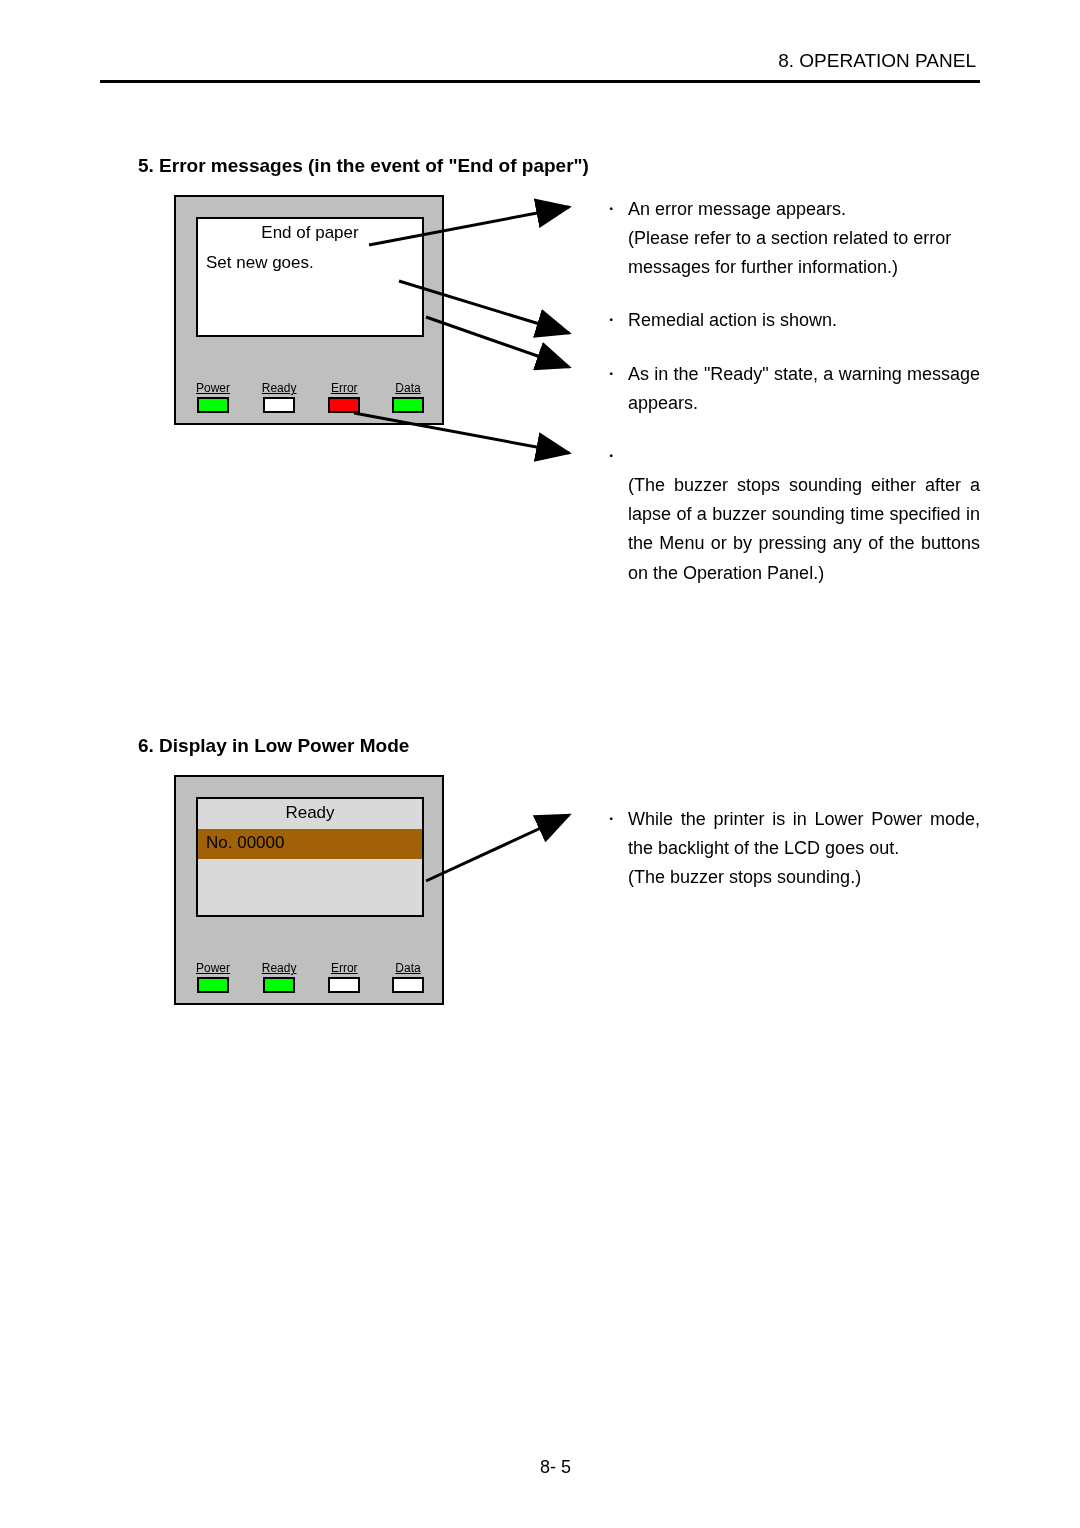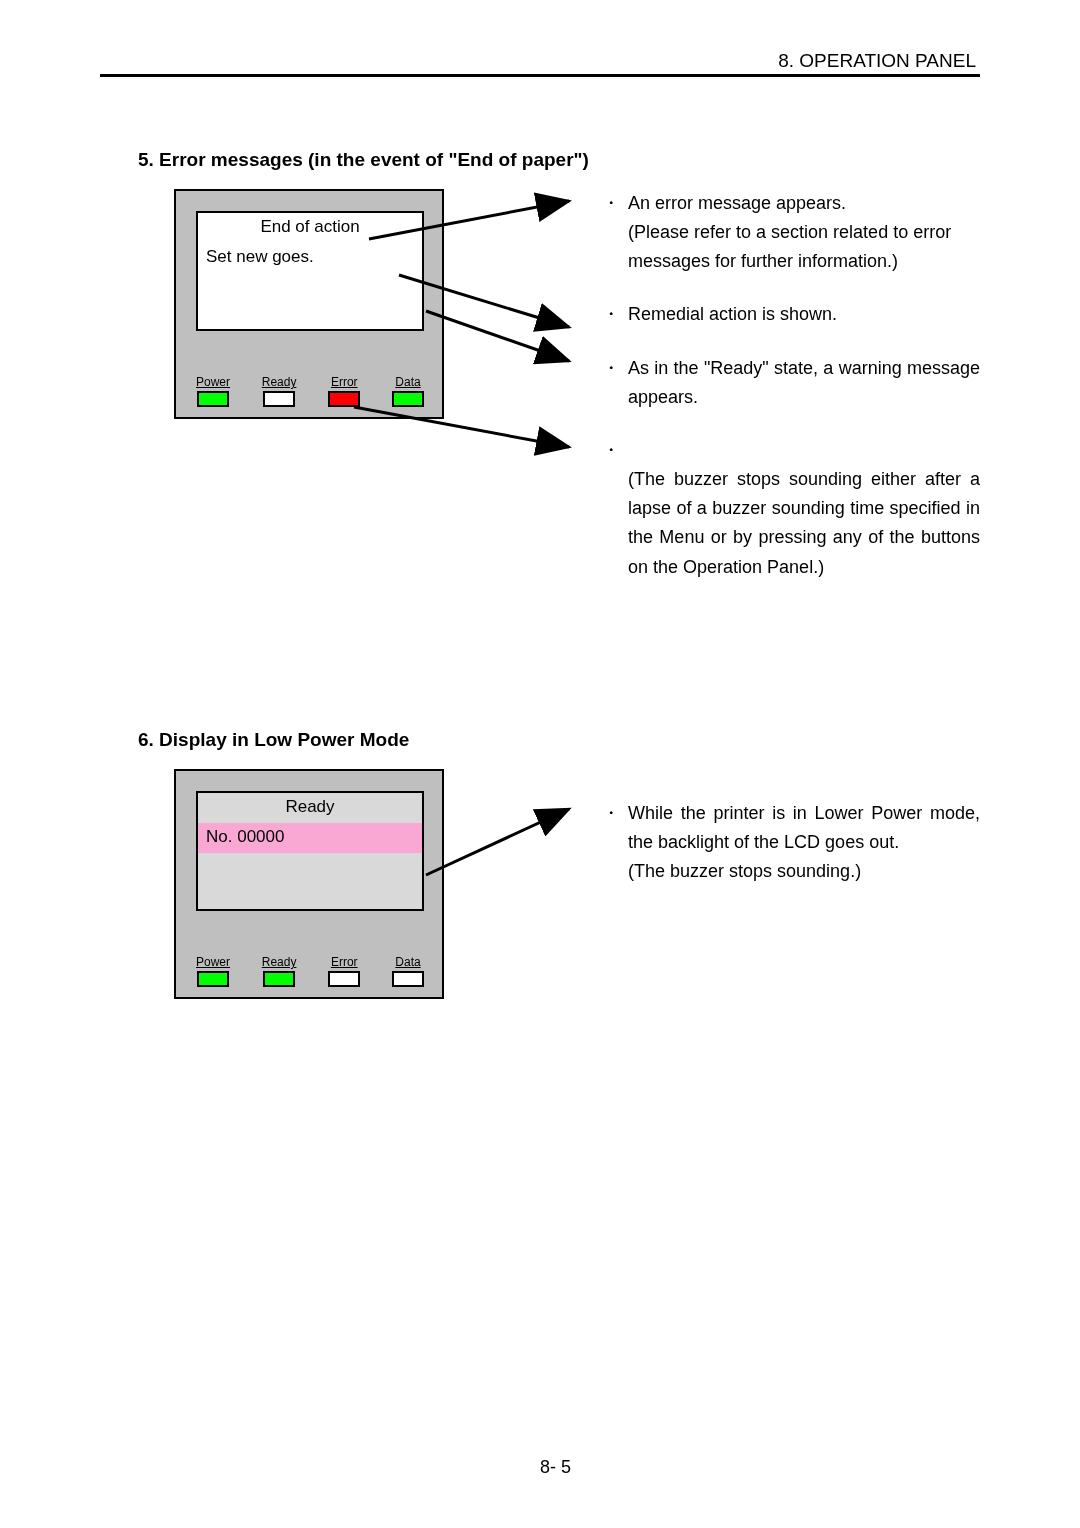--- a/index.html
+++ b/index.html
@@ -15,21 +15,21 @@
   }
   .page {
     position: relative;
     width: 1080px;
     height: 1528px;
     padding: 50px 100px 60px 100px;
   }
   .header-right {
     text-align: right;
     font-size: 19px;
-    margin-bottom: 2px;
+    margin-bottom: 8px;
     padding-right: 4px;
   }
   .hr {
     border-top: 3px solid #000;
     margin-bottom: 72px;
   }
   .section-title {
     font-weight: bold;
     font-size: 19px;
     margin: 0 0 18px 38px;
@@ -72,21 +72,21 @@
     border: 2px solid #000;
     background: #fff;
   }
   .lcd .row1, .lcd .row2, .lcd .row3 {
     height: 30px;
     font-size: 17px;
     padding: 4px 8px 2px 8px;
   }
   .lcd.error .row1 { text-align: center; }
   .lcd.low .row1   { text-align: center; background: #d9d9d9; }
-  .lcd.low .row2   { background: #f9a8d4; }
+  .lcd.low .row2   { background: #a16207; }
   .lcd.low .row3   { height: 56px; background: #d9d9d9; }
 
   .leds {
     position: absolute;
     left: 20px; bottom: 10px;
     width: 228px;
     display: flex;
     justify-content: space-between;
   }
   .led { text-align: center; font-size: 12px; }
@@ -119,21 +119,21 @@
 
   <div class="header-right">8.  OPERATION  PANEL</div>
   <div class="hr"></div>
 
   <div class="section-title">5.    Error messages (in the event of "End of paper")</div>
 
   <div class="row" style="position:relative; min-height:500px;">
     <div class="panel-col">
       <div class="panel error">
         <div class="lcd error">
-          <div class="row1">End of action</div>
+          <div class="row1">End of paper</div>
           <div class="row2">Set new goes.</div>
         </div>
         <div class="leds">
           <div class="led">
             <div class="label">Power</div>
             <div class="box green"></div>
           </div>
           <div class="led">
             <div class="label">Ready</div>
             <div class="box white"></div>

